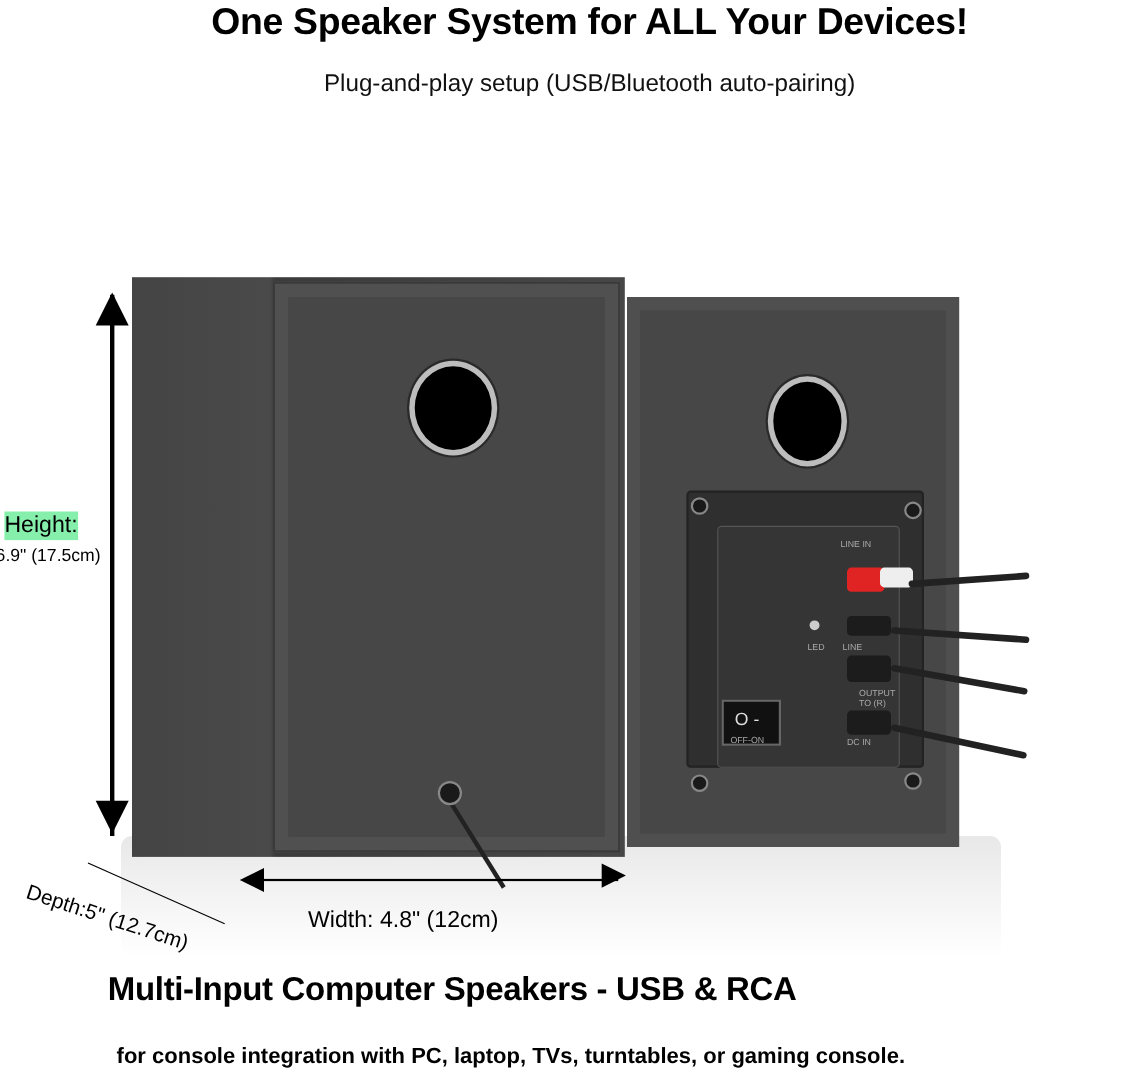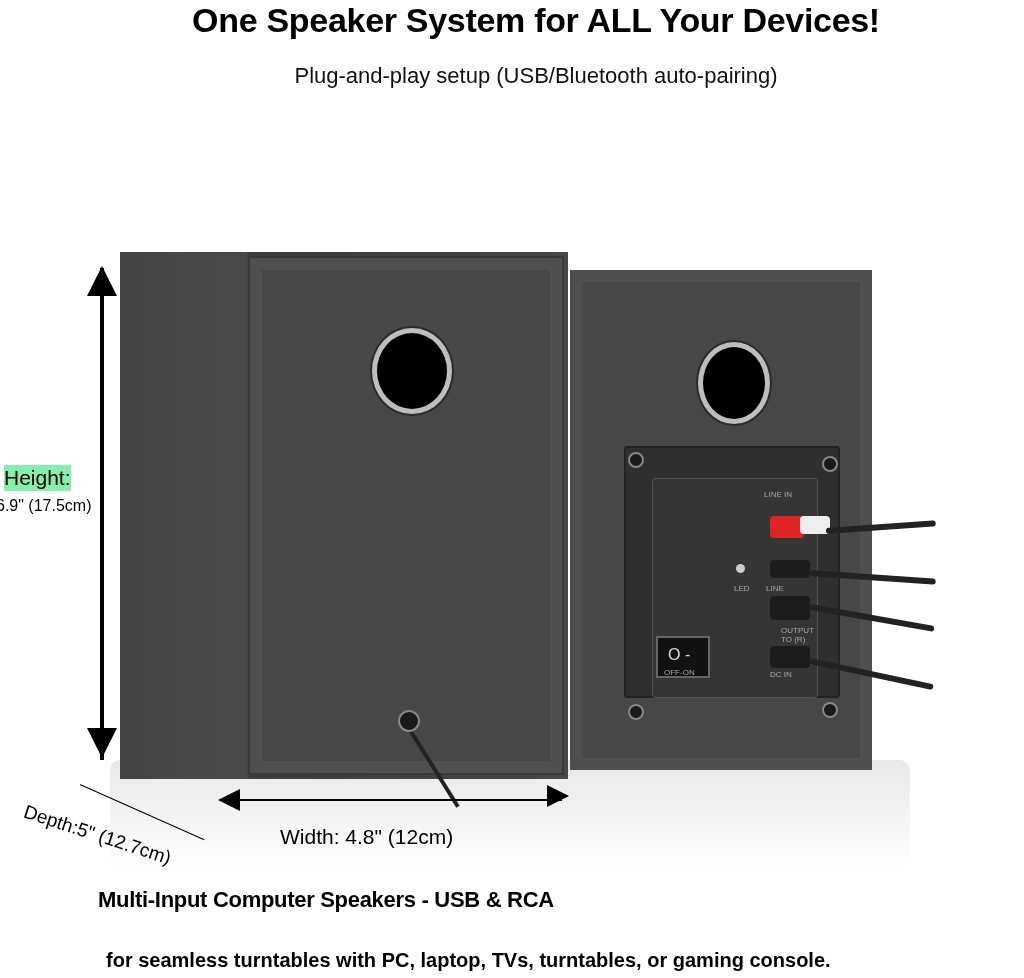--- a/index.html
+++ b/index.html
@@ -27,21 +27,21 @@
   .arrow-up { position: absolute; left: 87px; top: 266px; width: 0; height: 0; border-left: 15px solid transparent; border-right: 15px solid transparent; border-bottom: 30px solid #000; }
   .arrow-down { position: absolute; left: 87px; top: 728px; width: 0; height: 0; border-left: 15px solid transparent; border-right: 15px solid transparent; border-top: 30px solid #000; }
   .height-label { position: absolute; left: 4px; top: 465px; font-size: 21px; line-height: 26px; background: #86efac; }
   .height-val { position: absolute; left: -4px; top: 496px; font-size: 16px; line-height: 20px; background: #fff; }
   .arrow-h { position: absolute; left: 222px; top: 799px; width: 340px; height: 2px; background: #000; }
   .arrow-left { position: absolute; left: 218px; top: 789px; border-top: 11px solid transparent; border-bottom: 11px solid transparent; border-right: 22px solid #000; width: 0; height: 0; }
   .arrow-right { position: absolute; left: 547px; top: 785px; border-top: 11px solid transparent; border-bottom: 11px solid transparent; border-left: 22px solid #000; width: 0; height: 0; }
   .width-label { position: absolute; left: 280px; top: 824px; font-size: 21px; line-height: 26px; }
   .depth-line { position: absolute; left: 80px; top: 784px; width: 136px; height: 1px; background: #000; transform: rotate(24deg); transform-origin: left center; }
   .depth-label { position: absolute; left: 28px; top: 800px; font-size: 19px; line-height: 24px; transform: rotate(18deg); transform-origin: left top; white-space: nowrap; }
-  .tagline { position: absolute; top: 880px; left: 98px; font-weight: bold; font-size: 22px; line-height: 40px; letter-spacing: -0.3px; }
+  .tagline { position: absolute; top: 880px; left: 98px; font-weight: bold; font-size: 30px; line-height: 40px; letter-spacing: -0.3px; }
   .subline { position: absolute; top: 947px; left: 106px; font-weight: bold; font-size: 20px; line-height: 26px; white-space: nowrap; }
   .pcable { position: absolute; left: 405px; top: 720px; width: 100px; height: 4px; background: #222; transform: rotate(58deg); transform-origin: left center; }
 </style>
 </head>
 <body>
 
 <div class="title" style="width:1072px;left:0;">One Speaker System for ALL Your Devices!</div>
 <div class="subtitle">Plug-and-play setup (USB/Bluetooth auto-pairing)</div>
 
 <div class="floor"></div>
@@ -91,13 +91,13 @@
 
 <div class="arrow-h"></div>
 <div class="arrow-left"></div>
 <div class="arrow-right"></div>
 <div class="width-label">Width: 4.8" (12cm)</div>
 
 <div class="depth-line"></div>
 <div class="depth-label">Depth:5" (12.7cm)</div>
 
 <div class="tagline">Multi-Input Computer Speakers - USB &amp; RCA</div>
-<div class="subline">for seamless turntables with PC, laptop, TVs, turntables, or gaming console.</div>
+<div class="subline">for console integration with PC, laptop, TVs, turntables, or gaming console.</div>
 
 </body></html>

